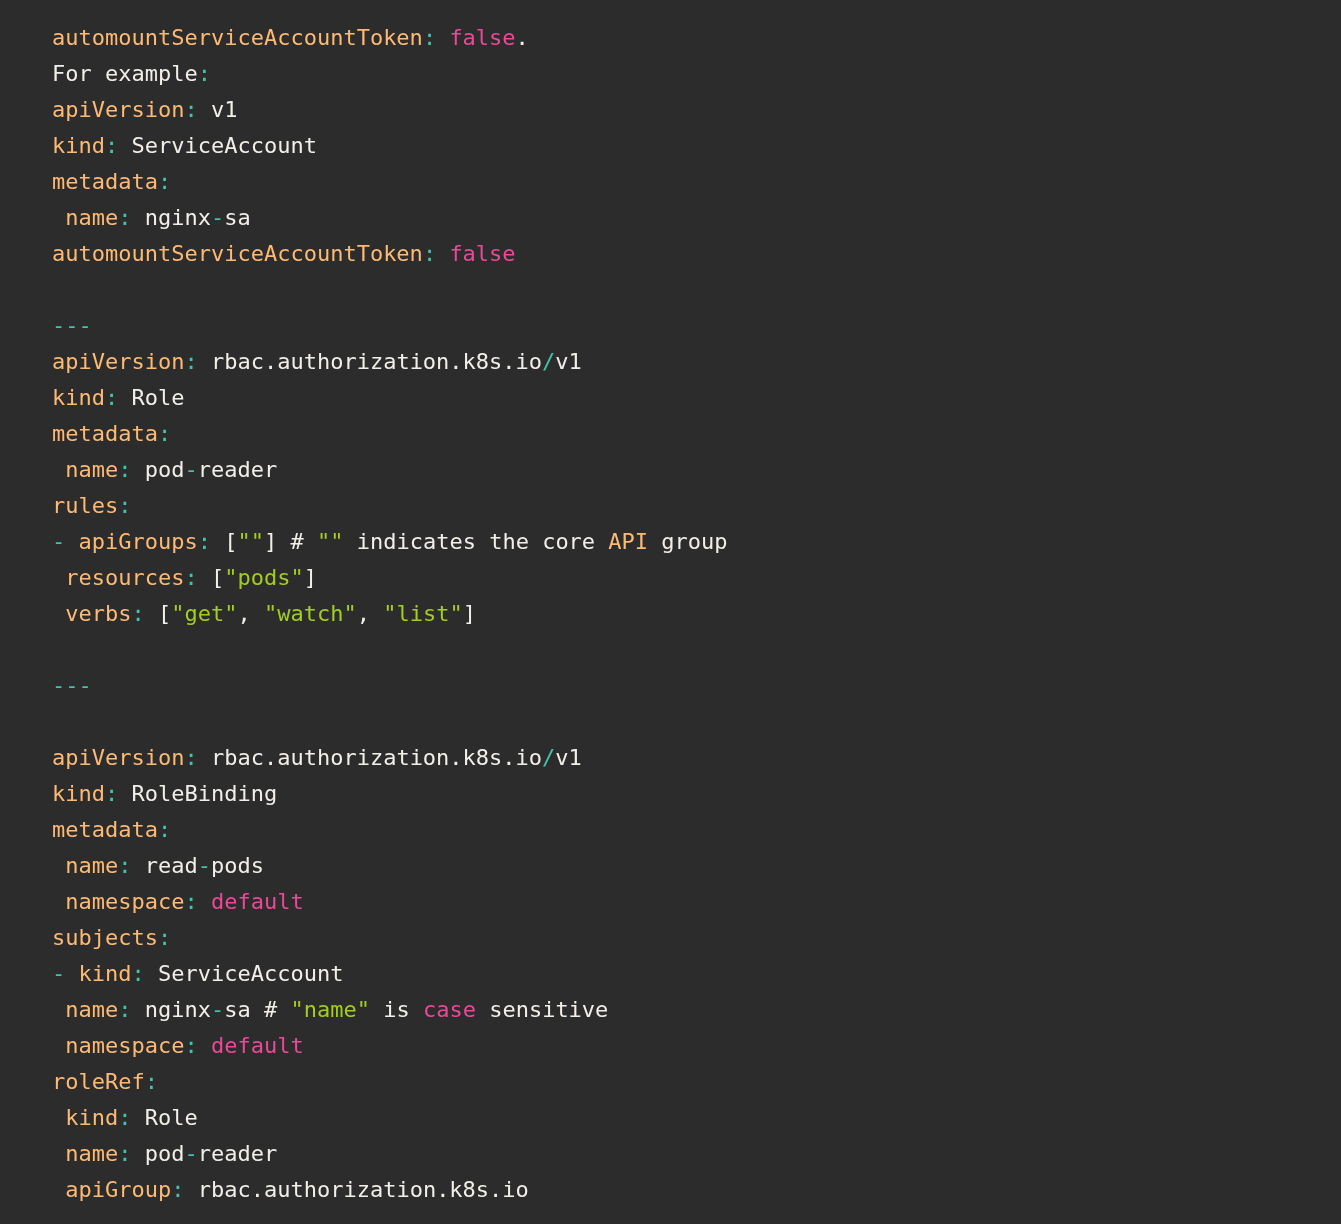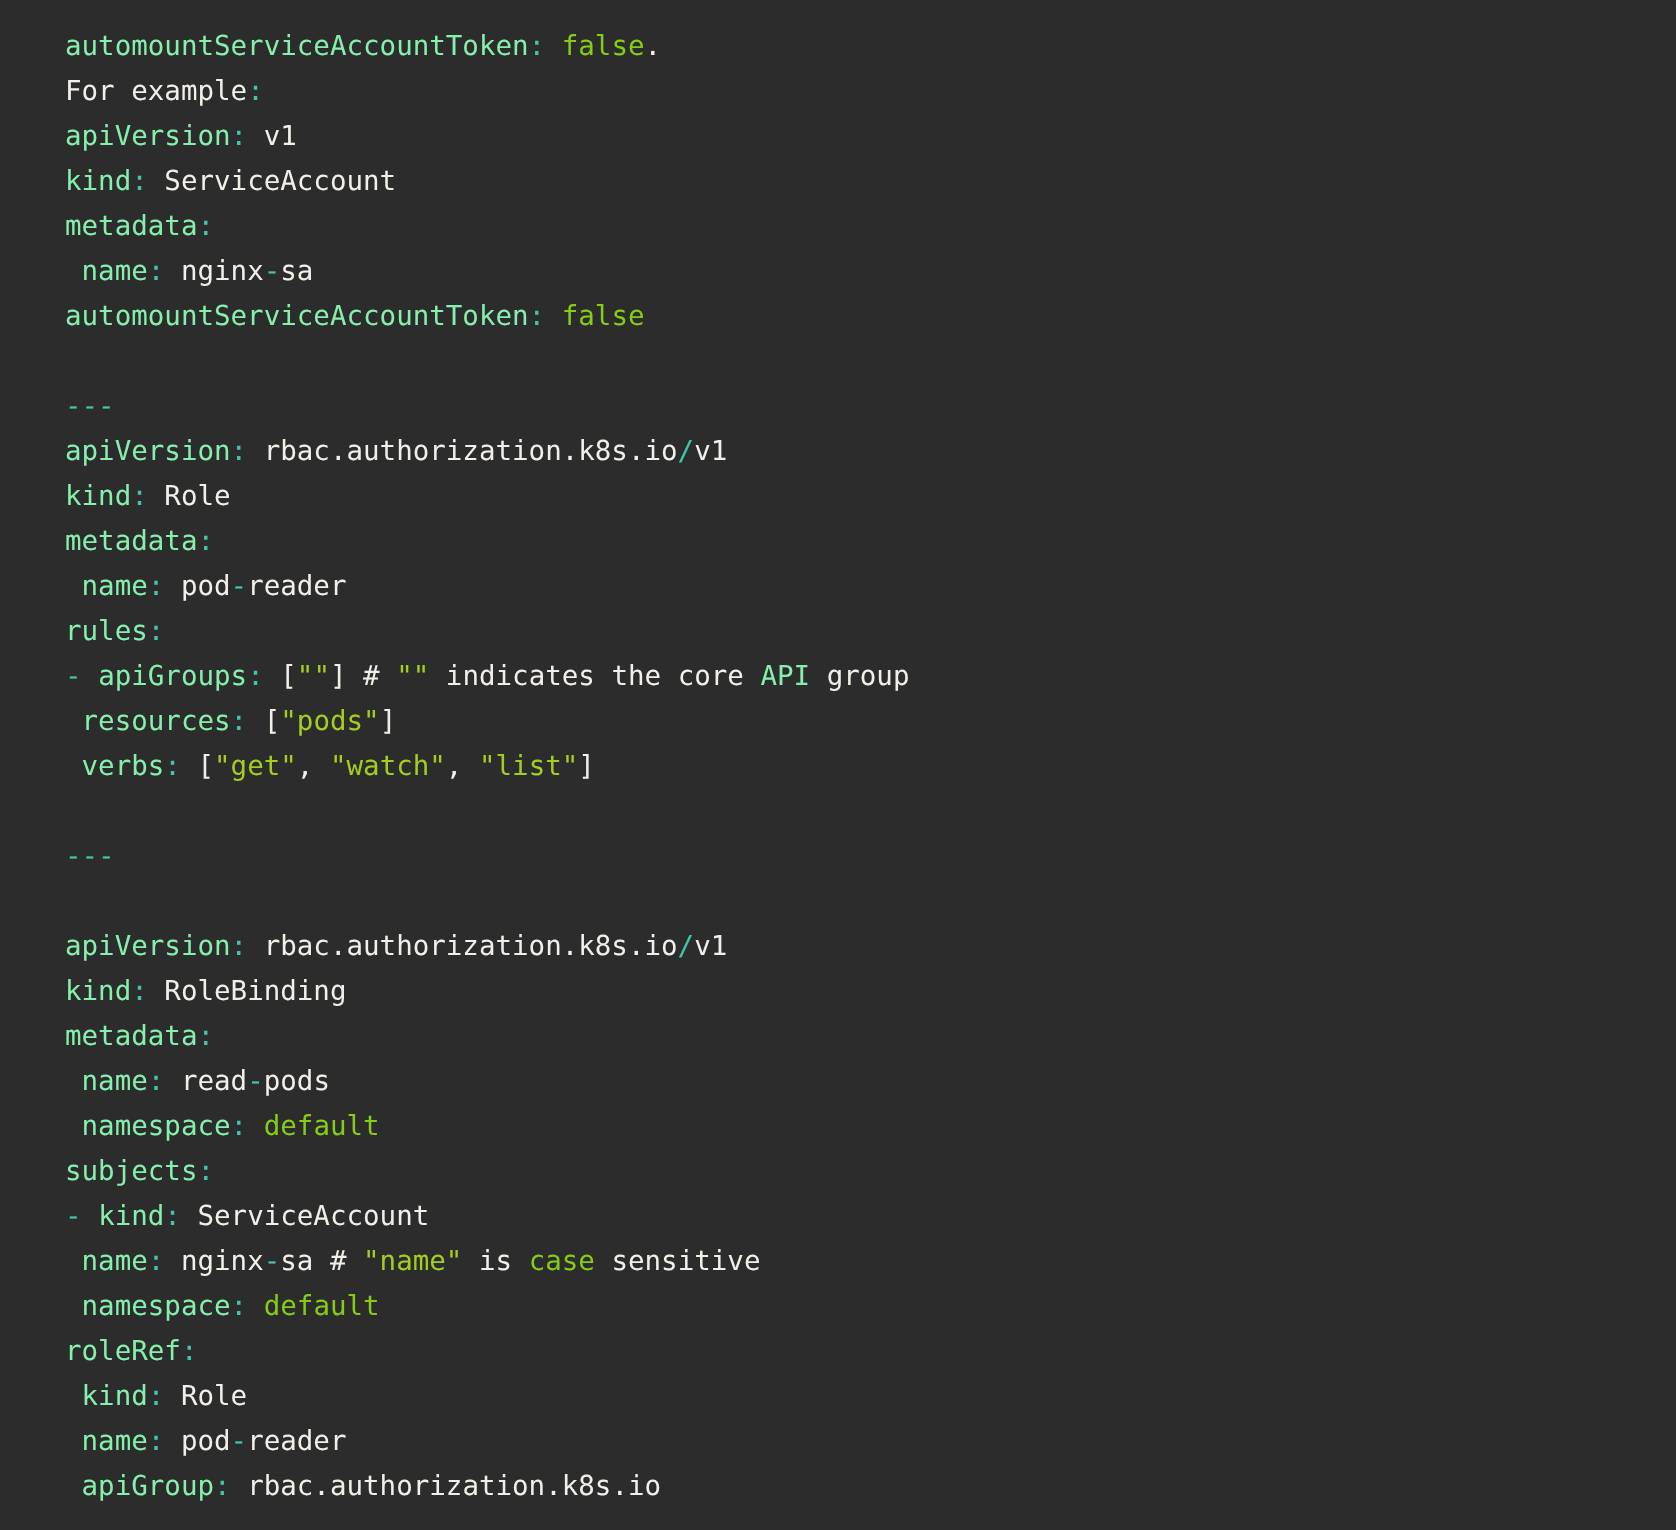--- a/index.html
+++ b/index.html
@@ -19,22 +19,22 @@
     padding: 20px 16px 20px 52px;
     font-family: "DejaVu Sans Mono", "Liberation Mono", monospace;
     font-size: 22px;
     line-height: 36px;
     white-space: pre;
     color: #f2efe9;
   }
   .code-line {
     height: 36px;
   }
-  .tok-key    { color: #86efac; }
+  .tok-key    { color: #fdba74; }
   .tok-punct  { color: #41c5ab; }
-  .tok-value  { color: #84cc16; }
+  .tok-value  { color: #ec4899; }
   .tok-string { color: #a3cd20; }
   .tok-plain  { color: #f2efe9; }
 </style>
 </head>
 <body>
 
 <div class="code-block"><div class="code-line"><span class="tok-key">automountServiceAccountToken</span><span class="tok-punct">:</span><span class="tok-plain"> </span><span class="tok-value">false</span><span class="tok-plain">.</span></div><div class="code-line"><span class="tok-plain">For example</span><span class="tok-punct">:</span></div><div class="code-line"><span class="tok-key">apiVersion</span><span class="tok-punct">:</span><span class="tok-plain"> v1</span></div><div class="code-line"><span class="tok-key">kind</span><span class="tok-punct">:</span><span class="tok-plain"> ServiceAccount</span></div><div class="code-line"><span class="tok-key">metadata</span><span class="tok-punct">:</span></div><div class="code-line"><span class="tok-plain"> </span><span class="tok-key">name</span><span class="tok-punct">:</span><span class="tok-plain"> nginx</span><span class="tok-punct">-</span><span class="tok-plain">sa</span></div><div class="code-line"><span class="tok-key">automountServiceAccountToken</span><span class="tok-punct">:</span><span class="tok-plain"> </span><span class="tok-value">false</span></div><div class="code-line"> </div><div class="code-line"><span class="tok-punct">---</span></div><div class="code-line"><span class="tok-key">apiVersion</span><span class="tok-punct">:</span><span class="tok-plain"> rbac.authorization.k8s.io</span><span class="tok-punct">/</span><span class="tok-plain">v1</span></div><div class="code-line"><span class="tok-key">kind</span><span class="tok-punct">:</span><span class="tok-plain"> Role</span></div><div class="code-line"><span class="tok-key">metadata</span><span class="tok-punct">:</span></div><div class="code-line"><span class="tok-plain"> </span><span class="tok-key">name</span><span class="tok-punct">:</span><span class="tok-plain"> pod</span><span class="tok-punct">-</span><span class="tok-plain">reader</span></div><div class="code-line"><span class="tok-key">rules</span><span class="tok-punct">:</span></div><div class="code-line"><span class="tok-punct">-</span><span class="tok-plain"> </span><span class="tok-key">apiGroups</span><span class="tok-punct">:</span><span class="tok-plain"> [</span><span class="tok-string">""</span><span class="tok-plain">] # </span><span class="tok-string">""</span><span class="tok-plain"> indicates the core </span><span class="tok-key">API</span><span class="tok-plain"> group</span></div><div class="code-line"><span class="tok-plain"> </span><span class="tok-key">resources</span><span class="tok-punct">:</span><span class="tok-plain"> [</span><span class="tok-string">"pods"</span><span class="tok-plain">]</span></div><div class="code-line"><span class="tok-plain"> </span><span class="tok-key">verbs</span><span class="tok-punct">:</span><span class="tok-plain"> [</span><span class="tok-string">"get"</span><span class="tok-plain">, </span><span class="tok-string">"watch"</span><span class="tok-plain">, </span><span class="tok-string">"list"</span><span class="tok-plain">]</span></div><div class="code-line"> </div><div class="code-line"><span class="tok-punct">---</span></div><div class="code-line"> </div><div class="code-line"><span class="tok-key">apiVersion</span><span class="tok-punct">:</span><span class="tok-plain"> rbac.authorization.k8s.io</span><span class="tok-punct">/</span><span class="tok-plain">v1</span></div><div class="code-line"><span class="tok-key">kind</span><span class="tok-punct">:</span><span class="tok-plain"> RoleBinding</span></div><div class="code-line"><span class="tok-key">metadata</span><span class="tok-punct">:</span></div><div class="code-line"><span class="tok-plain"> </span><span class="tok-key">name</span><span class="tok-punct">:</span><span class="tok-plain"> read</span><span class="tok-punct">-</span><span class="tok-plain">pods</span></div><div class="code-line"><span class="tok-plain"> </span><span class="tok-key">namespace</span><span class="tok-punct">:</span><span class="tok-plain"> </span><span class="tok-value">default</span></div><div class="code-line"><span class="tok-key">subjects</span><span class="tok-punct">:</span></div><div class="code-line"><span class="tok-punct">-</span><span class="tok-plain"> </span><span class="tok-key">kind</span><span class="tok-punct">:</span><span class="tok-plain"> ServiceAccount</span></div><div class="code-line"><span class="tok-plain"> </span><span class="tok-key">name</span><span class="tok-punct">:</span><span class="tok-plain"> nginx</span><span class="tok-punct">-</span><span class="tok-plain">sa # </span><span class="tok-string">"name"</span><span class="tok-plain"> is </span><span class="tok-value">case</span><span class="tok-plain"> sensitive</span></div><div class="code-line"><span class="tok-plain"> </span><span class="tok-key">namespace</span><span class="tok-punct">:</span><span class="tok-plain"> </span><span class="tok-value">default</span></div><div class="code-line"><span class="tok-key">roleRef</span><span class="tok-punct">:</span></div><div class="code-line"><span class="tok-plain"> </span><span class="tok-key">kind</span><span class="tok-punct">:</span><span class="tok-plain"> Role</span></div><div class="code-line"><span class="tok-plain"> </span><span class="tok-key">name</span><span class="tok-punct">:</span><span class="tok-plain"> pod</span><span class="tok-punct">-</span><span class="tok-plain">reader</span></div><div class="code-line"><span class="tok-plain"> </span><span class="tok-key">apiGroup</span><span class="tok-punct">:</span><span class="tok-plain"> rbac.authorization.k8s.io</span></div></div>
 
 </body></html>

